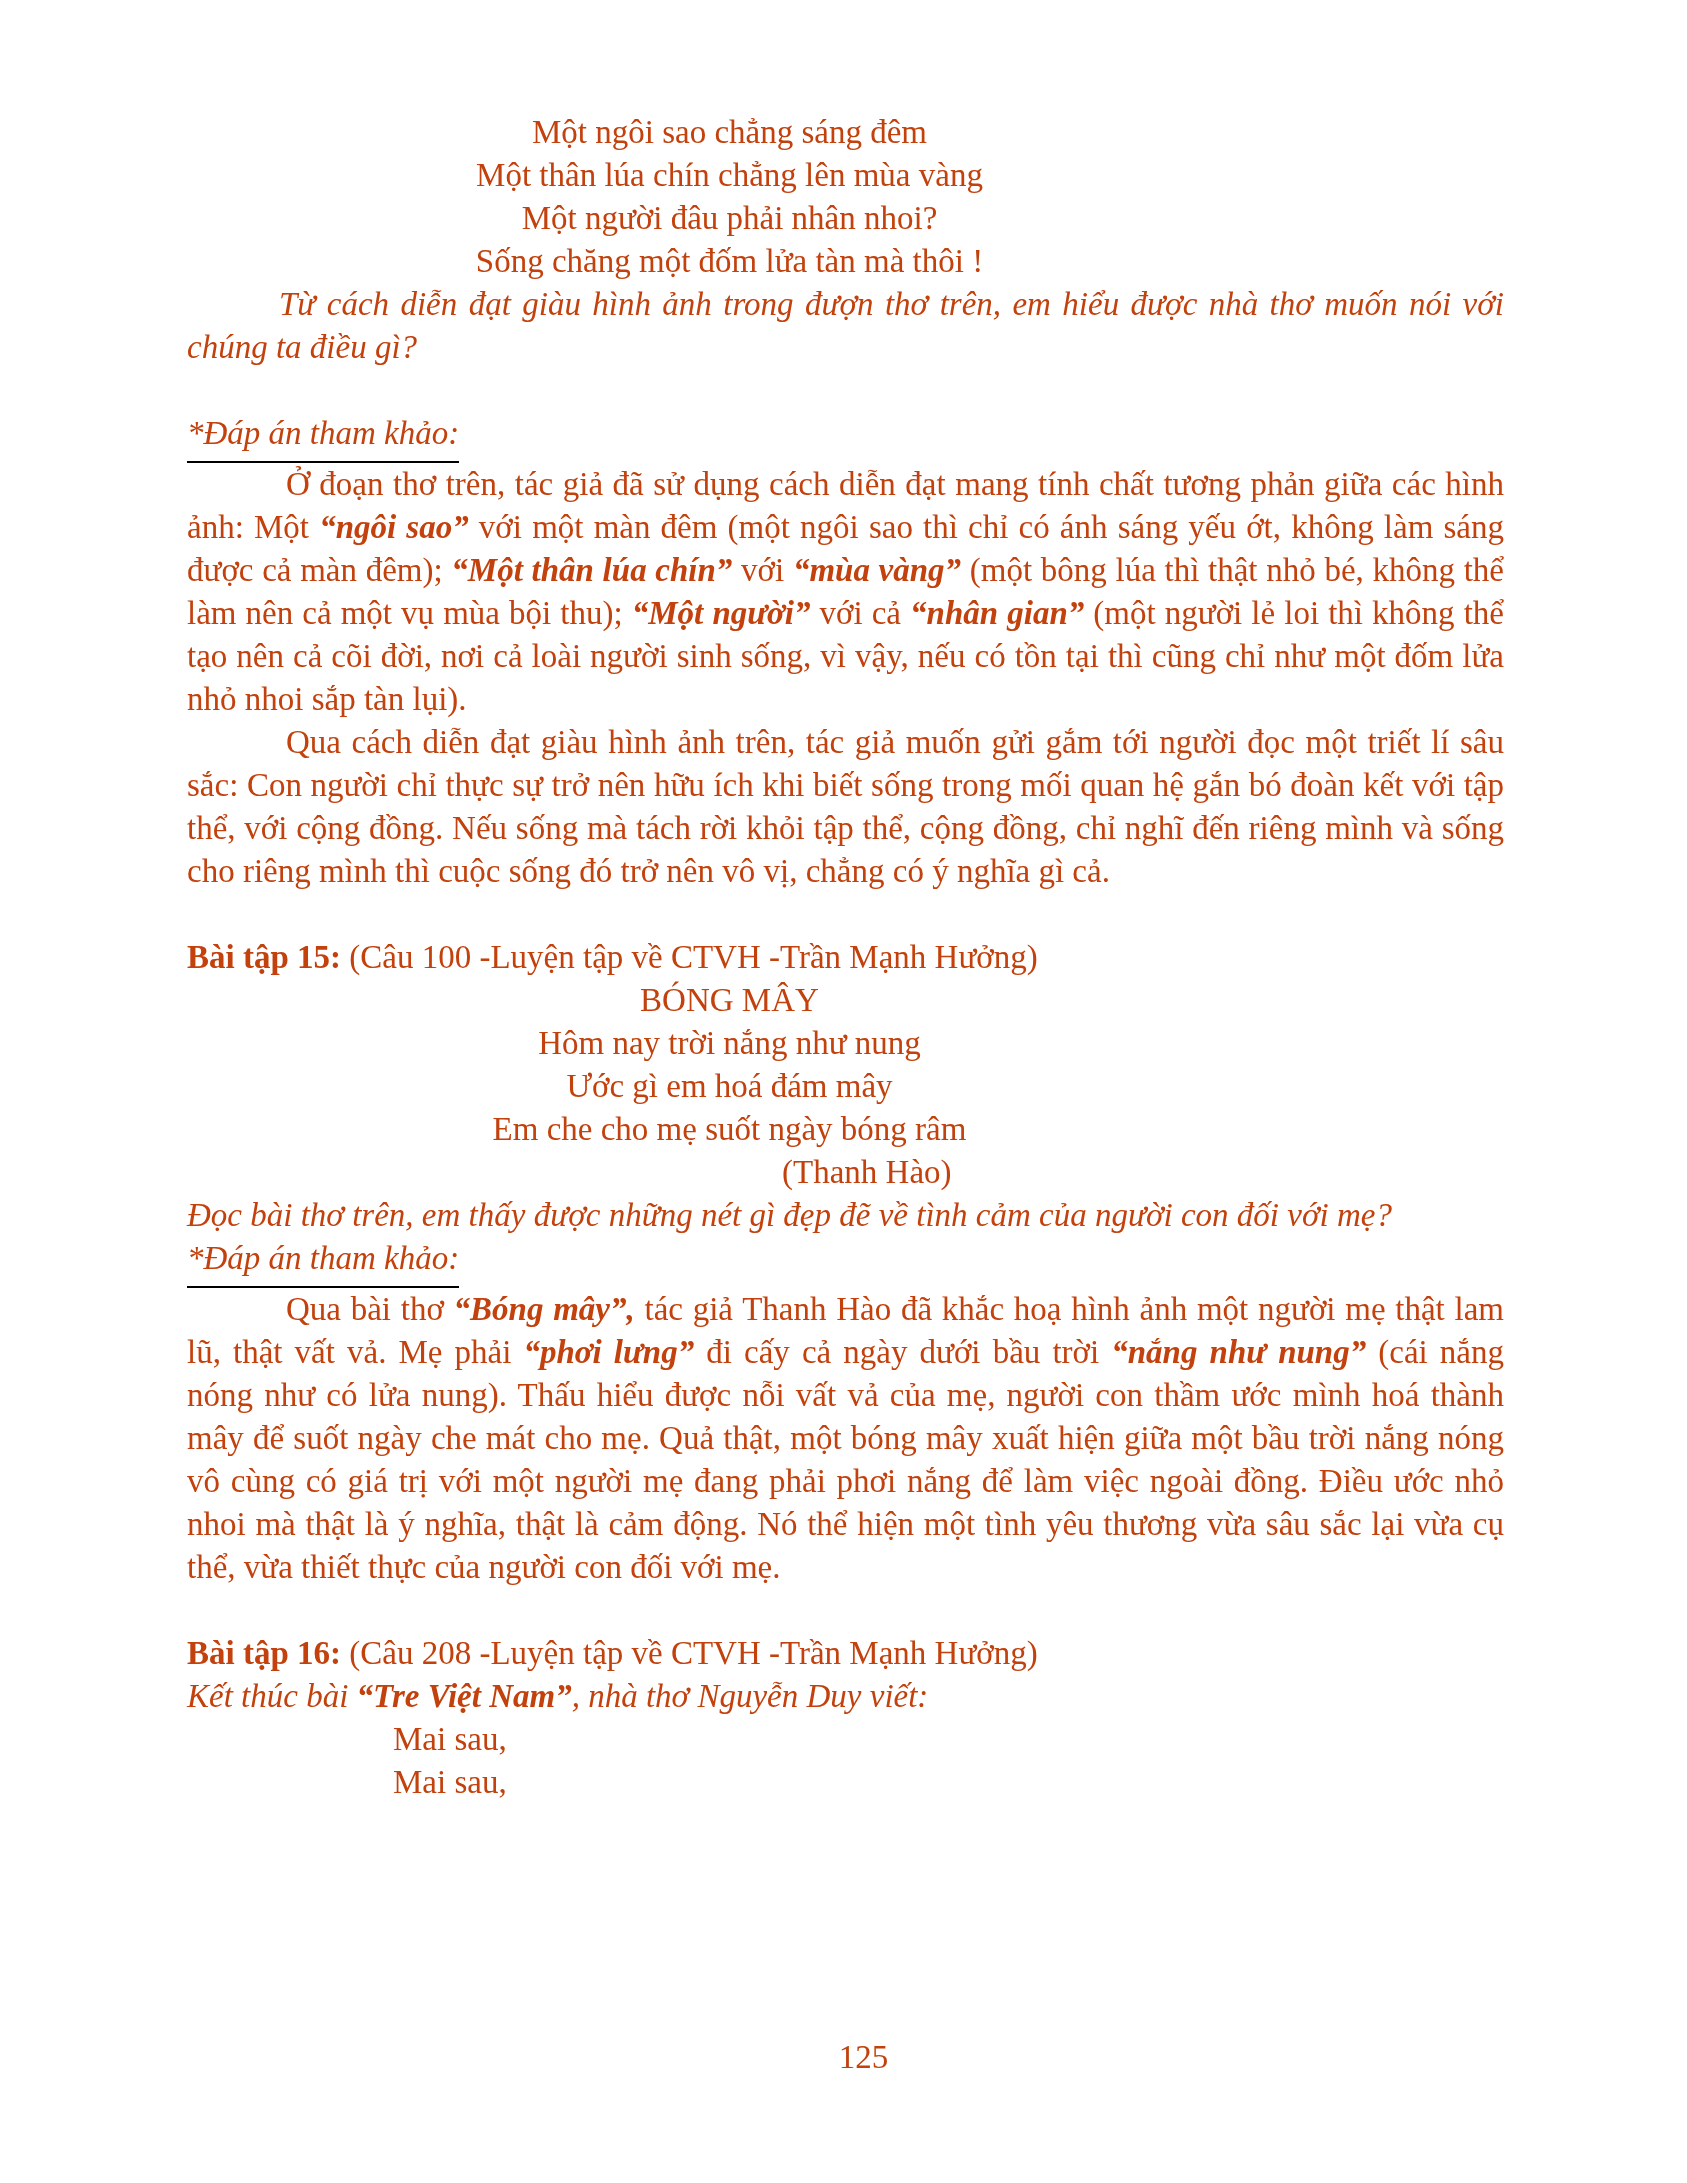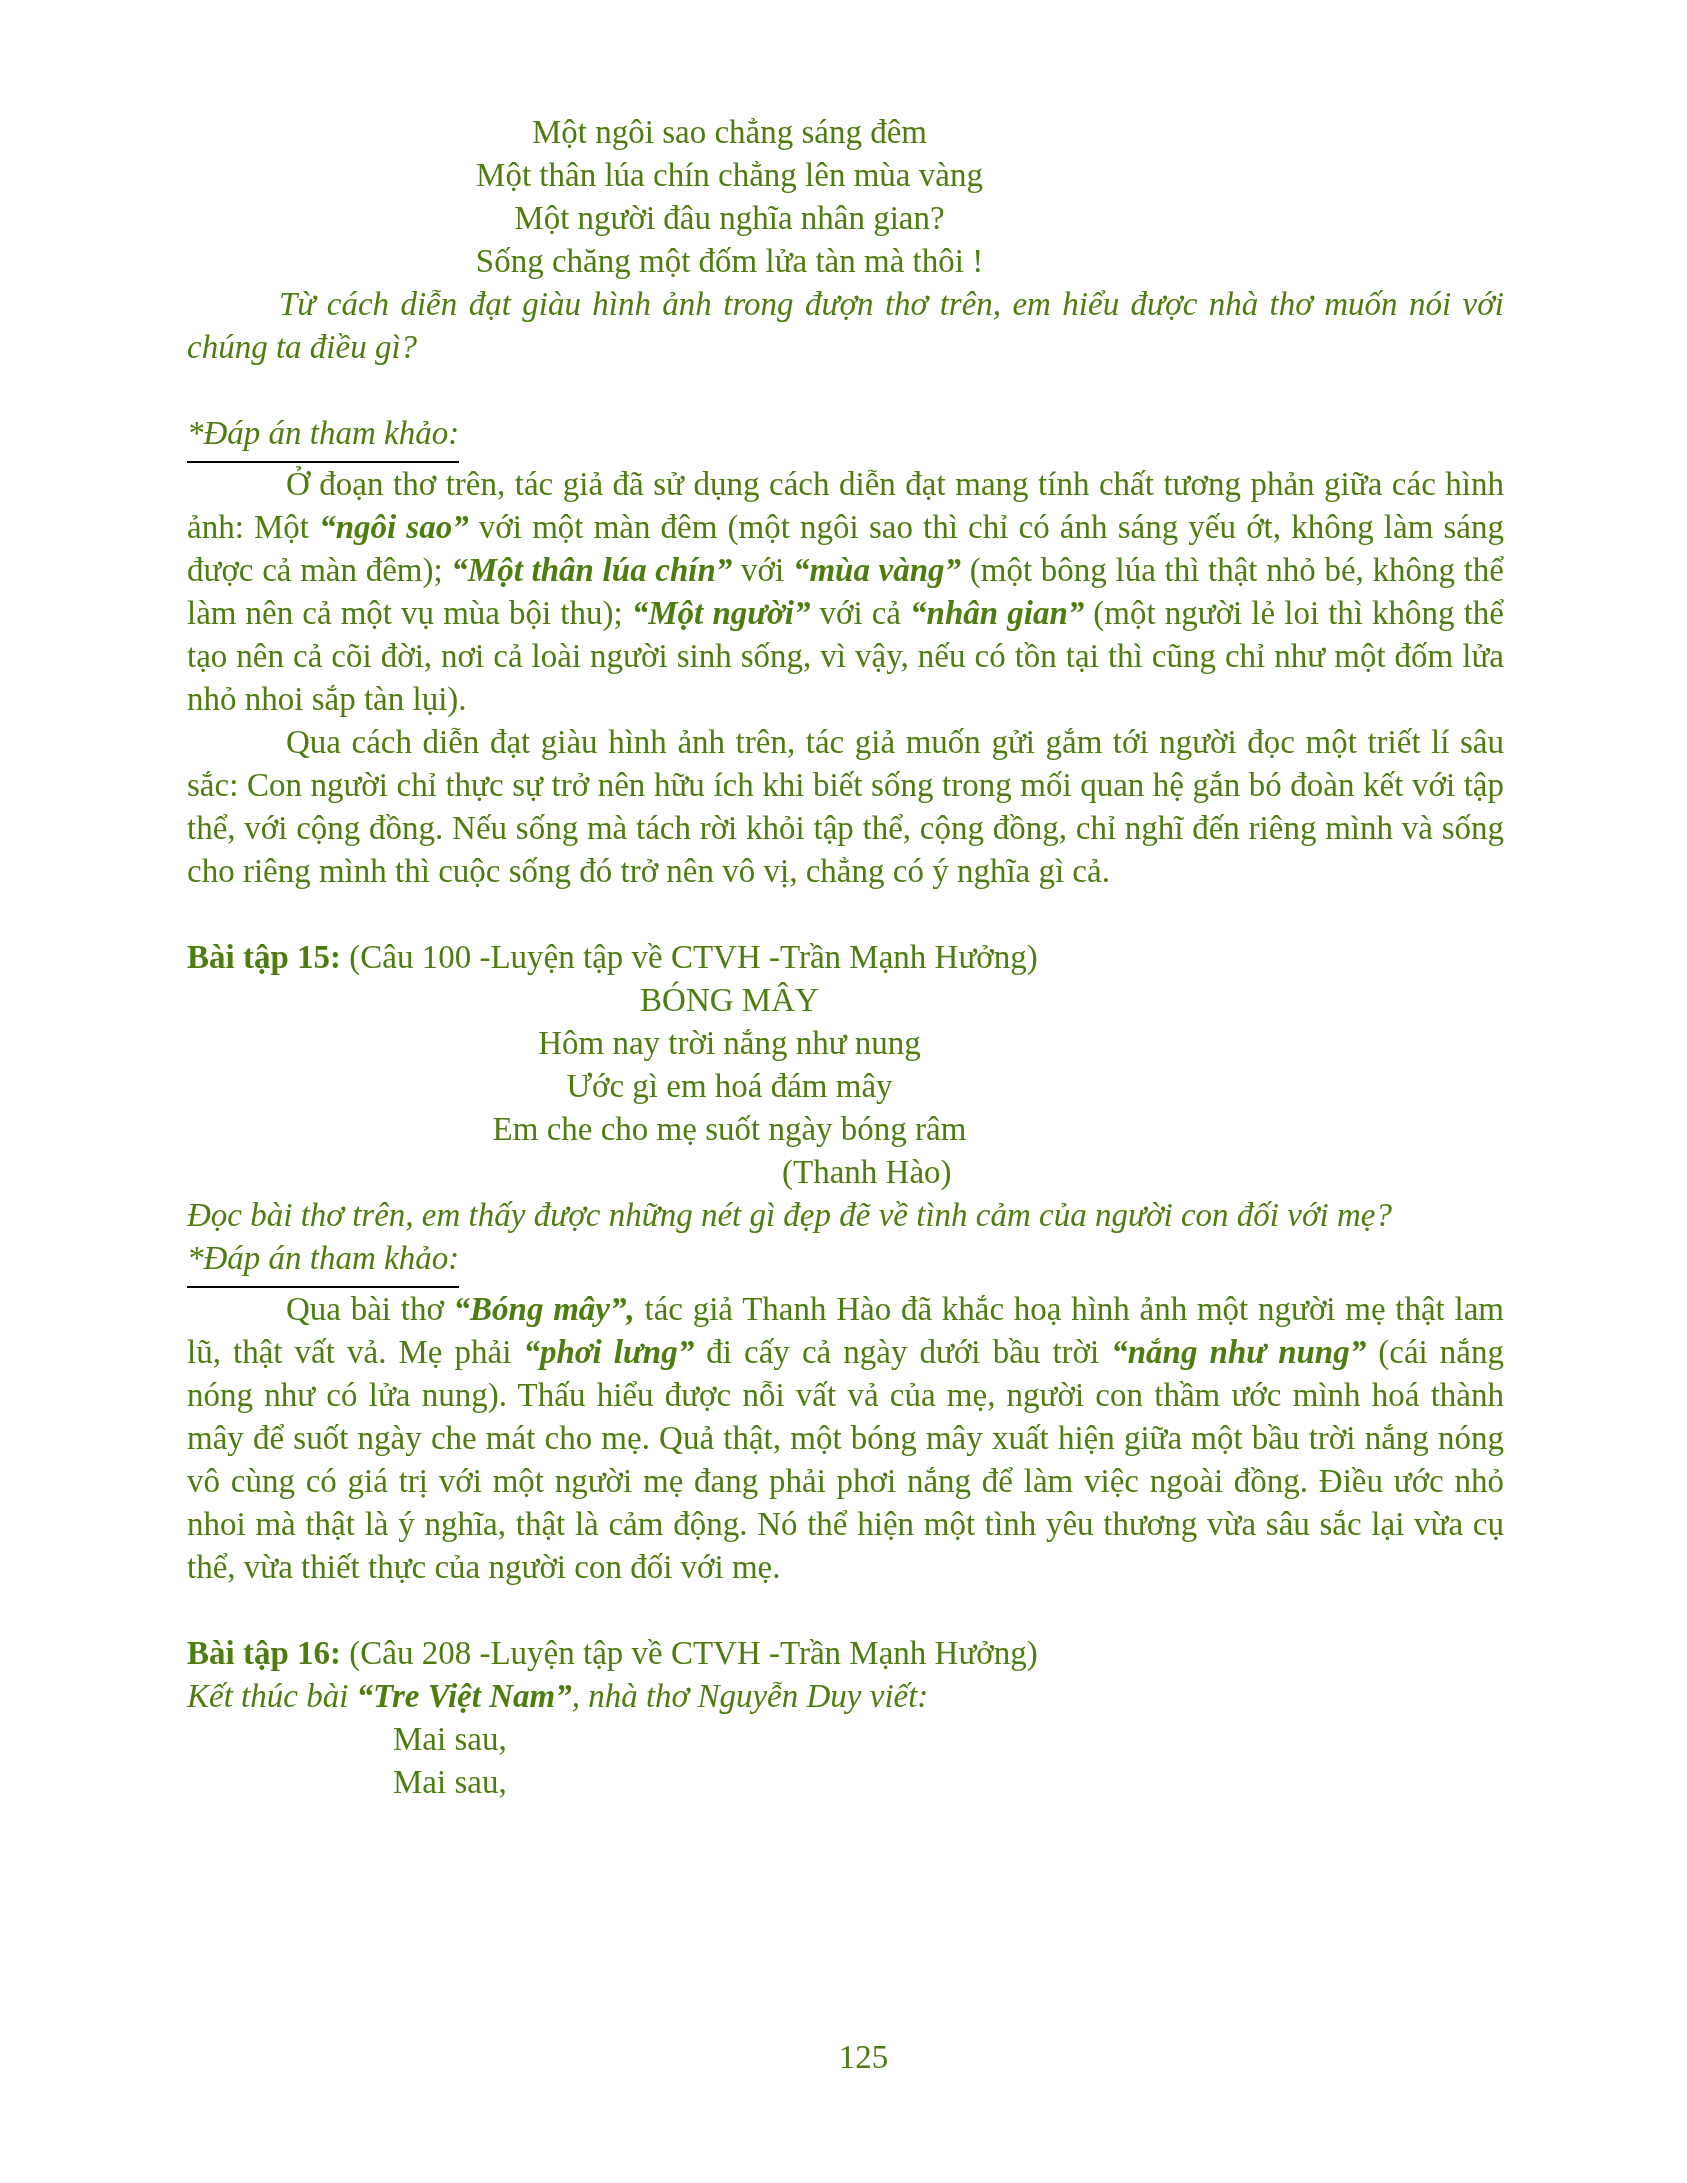--- a/index.html
+++ b/index.html
@@ -1,21 +1,21 @@
 <!DOCTYPE html>
 <html lang="vi" style="font-size:10.6px"><head>
 <meta charset="utf-8">
 <style>
   html, body { margin: 0; padding: 0; background: #ffffff; }
   .page {
     position: relative;
     width: 1687px;
     height: 2183px;
     background: #ffffff;
-    color: #4d7c0f;
+    color: #c2410c;
     font-family: "Liberation Serif", "DejaVu Serif", serif;
     font-size: 33px;
     line-height: 43px;
     overflow: hidden;
   }
   .content {
     position: absolute;
     left: 187px;
     top: 111px;
     width: 1317px;
@@ -51,21 +51,21 @@
 </style>
 </head>
 <body>
 
 <div class="page">
   <div class="content">
 
     <div class="poem-center">
       <p class="para">Một ngôi sao chẳng sáng đêm</p>
       <p class="para">Một thân lúa chín chẳng lên mùa vàng</p>
-      <p class="para">Một người đâu nghĩa nhân gian?</p>
+      <p class="para">Một người đâu phải nhân nhoi?</p>
       <p class="para">Sống chăng một đốm lửa tàn mà thôi !</p>
     </div>
 
     <p class="para justify italic q-indent">Từ cách diễn đạt giàu hình ảnh trong đượn thơ trên, em hiểu được nhà thơ muốn nói với chúng ta điều gì?</p>
 
     <div class="blank"></div>
 
     <p class="para"><span class="answer-label">*Đáp án tham khảo:</span></p>
 
     <p class="para justify indent"><span>Ở đoạn thơ trên, tác giả đã sử dụng cách diễn đạt mang tính chất tương phản giữa các hình ảnh: Một </span><span class="bi">“ngôi sao”</span><span> với một màn đêm (một ngôi sao thì chỉ có ánh sáng yếu ớt, không làm sáng được cả màn đêm); </span><span class="bi">“Một thân lúa chín”</span><span> với </span><span class="bi">“mùa vàng”</span><span> (một bông lúa thì thật nhỏ bé, không thể làm nên cả một vụ mùa bội thu); </span><span class="bi">“Một người”</span><span> với cả </span><span class="bi">“nhân gian”</span><span> (một người lẻ loi thì không thể tạo nên cả cõi đời, nơi cả loài người sinh sống, vì vậy, nếu có tồn tại thì cũng chỉ như một đốm lửa nhỏ nhoi sắp tàn lụi).</span></p>

